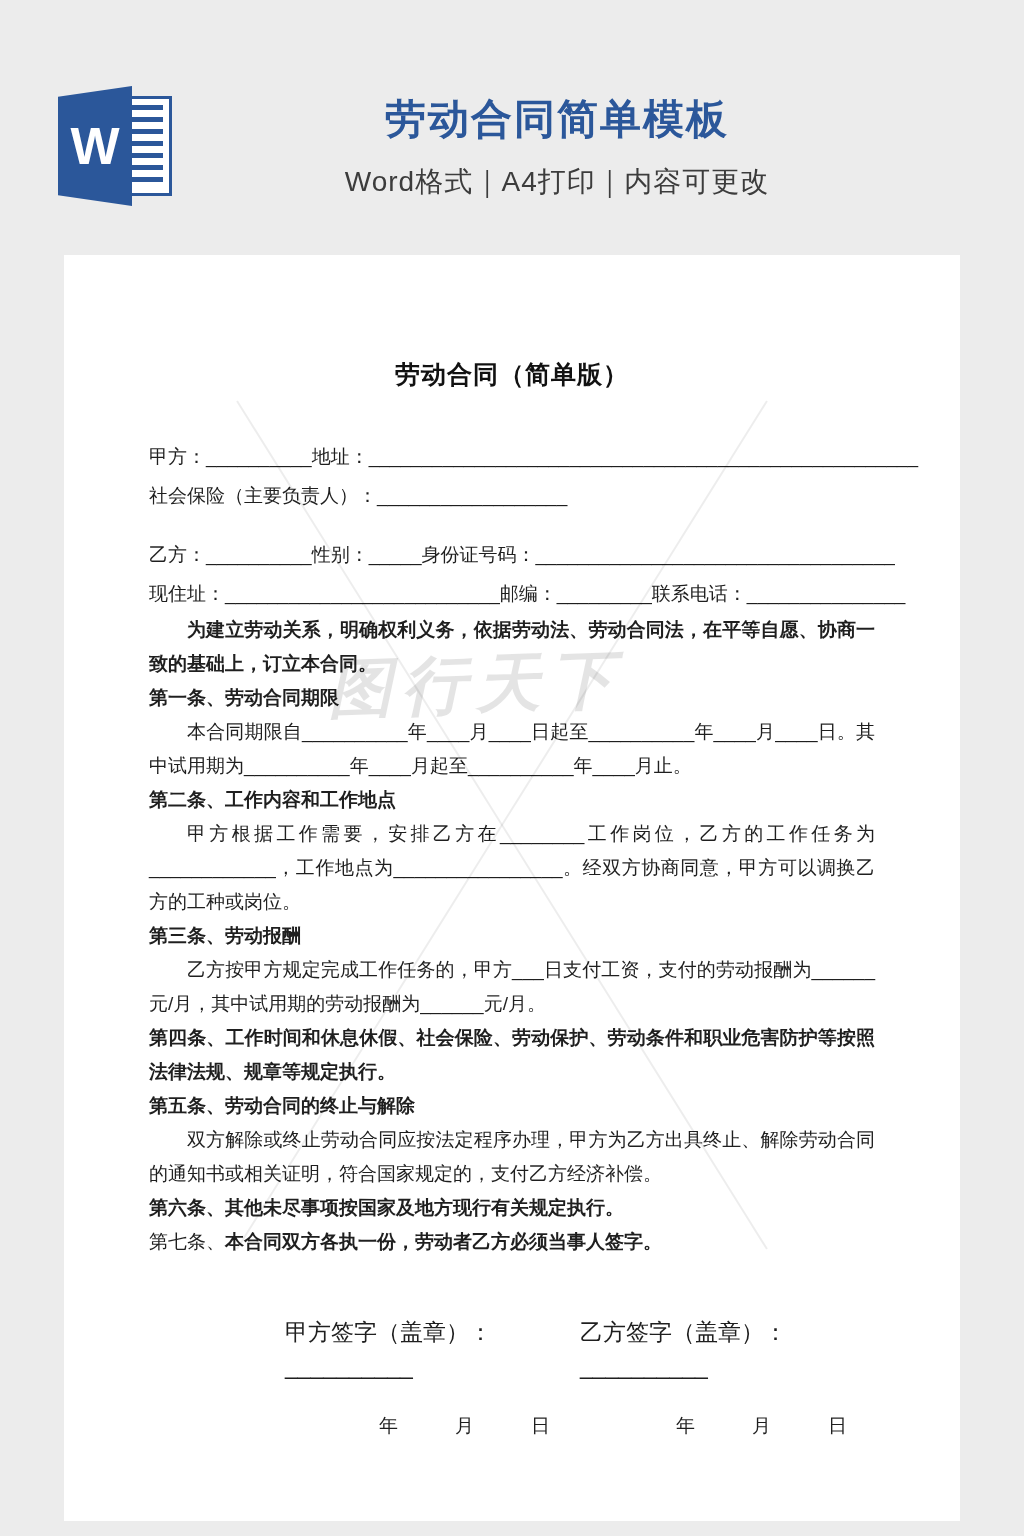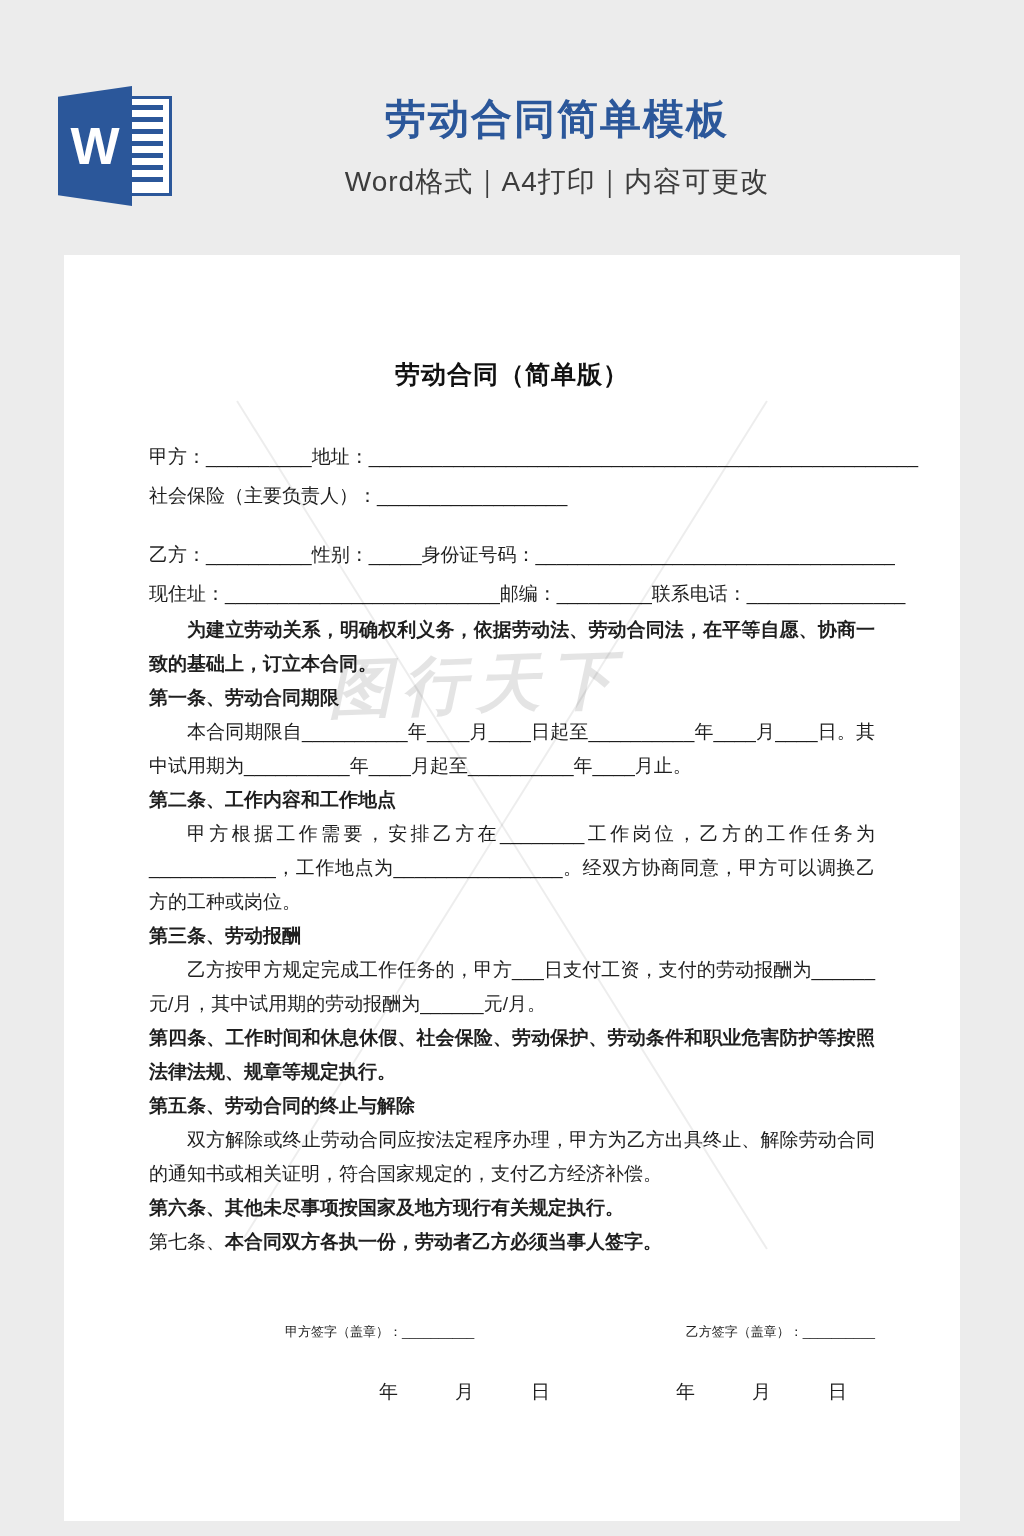--- a/index.html
+++ b/index.html
@@ -75,21 +75,21 @@
     font-size:19px; line-height:34px; margin:0;
     text-align:justify;
   }
   .clause-h { font-weight:bold; }
   .indent { text-indent:2em; }
   .bold { font-weight:bold; }
 
   .sig-row {
     display:flex; justify-content:space-between;
     margin-top:56px; padding-left:136px;
-    font-size:13px; line-height:34px;text-align:right;
+    font-size:23px; line-height:34px;
   }
   .date-row {
     display:flex; justify-content:space-between;
     margin-top:26px; padding-left:230px; padding-right:28px;
     font-size:19px; line-height:34px;gap:35px;
   }
 </style>
 </head>
 <body>
 

